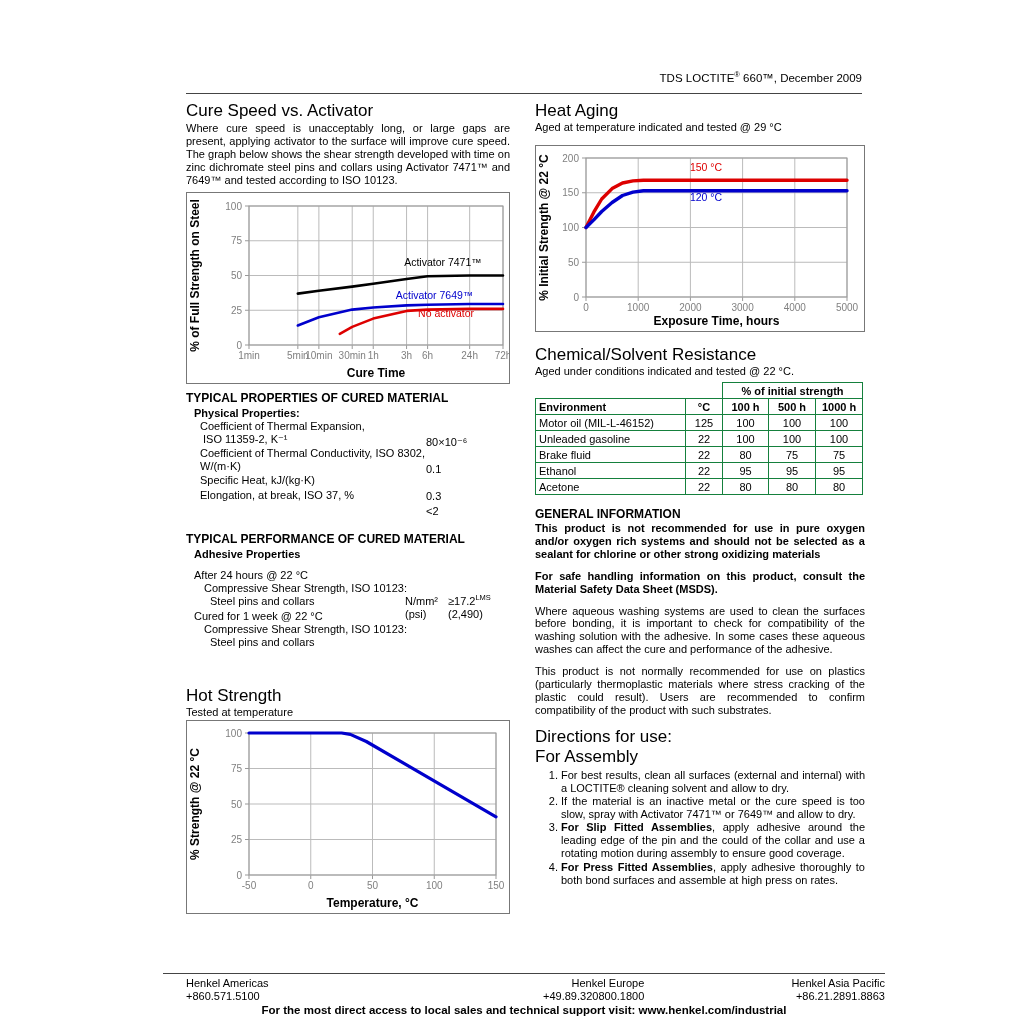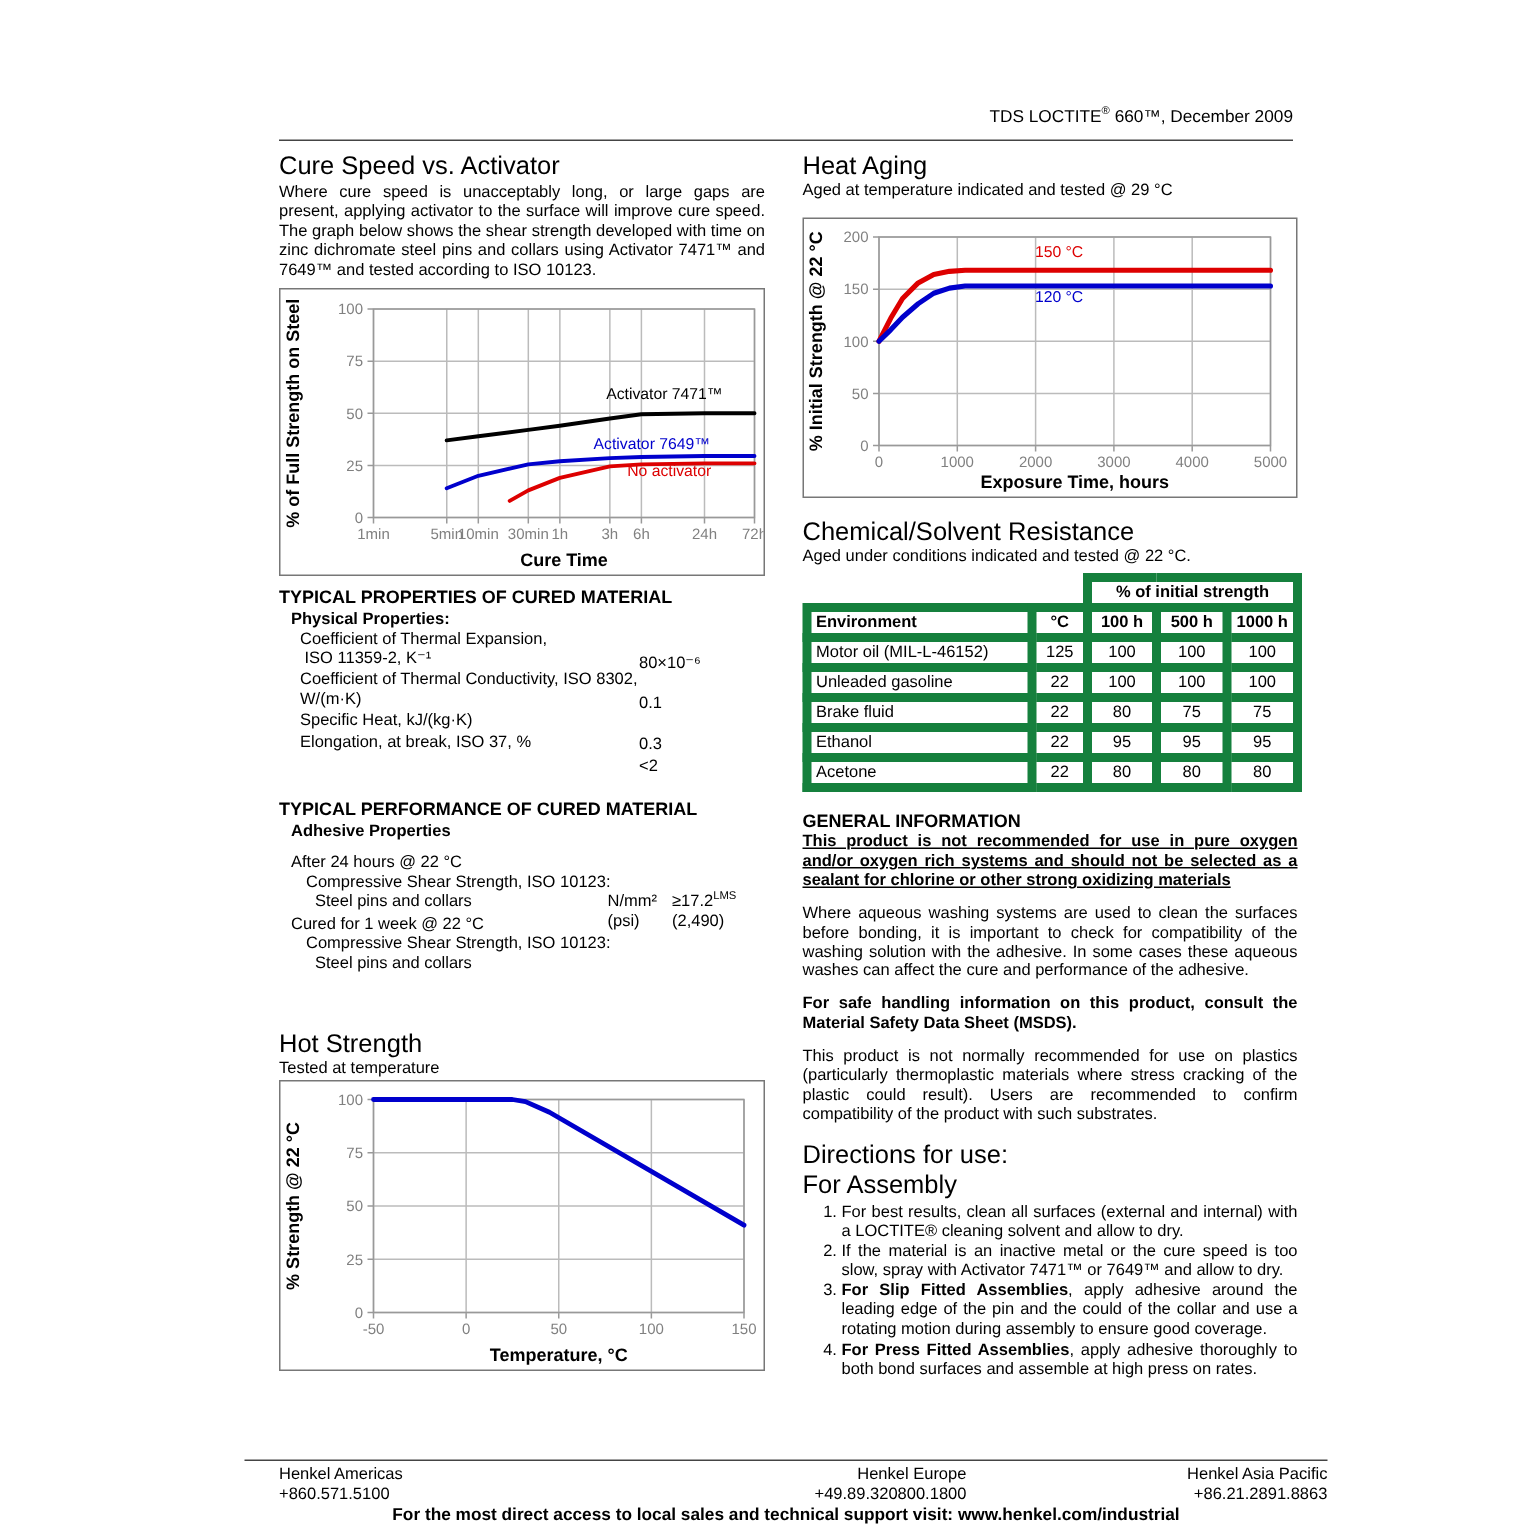--- a/index.html
+++ b/index.html
@@ -38,21 +38,21 @@
   .ind18 { padding-left:18px; }
   .ind24 { padding-left:24px; }
   .line  { line-height:13px; }
 
   .perf-row { position:relative; }
   .perf-unit { position:absolute; left:219px; top:0; }
   .perf-val  { position:absolute; left:262px; top:0; }
 
   
   table.chem { border-collapse:collapse; width:327px; margin-top:4px; table-layout:fixed; }
-  table.chem td, table.chem th { border:6px solid #15803d; font-size:11px; padding:1px 3px; height:16px; vertical-align:middle; }
+  table.chem td, table.chem th { border:1px solid #15803d; font-size:11px; padding:1px 3px; height:16px; vertical-align:middle; }
   table.chem .nob { border-top:none; border-left:none; }
   table.chem th { font-weight:bold; }
   table.chem .env { text-align:left; }
   table.chem .ctr { text-align:center; }
   col.c-env{width:150px} col.c-t{width:37px} col.c-h1{width:46px} col.c-h2{width:47px} col.c-h3{width:47px}
 
   .gi-p { text-align:justify; line-height:12.9px; margin-top:9px; }
   .bold { font-weight:bold; }
 
   ol.dirs { margin-top:2px; padding-left:26px; }
@@ -320,23 +320,23 @@
         <td class="env">Acetone</td>
         <td class="ctr">22</td>
         <td class="ctr">80</td>
         <td class="ctr">80</td>
         <td class="ctr">80</td>
       </tr>
     </tbody>
       </table>
 
     <div class="h-sect" style="margin-top:12px;">GENERAL INFORMATION</div>
-    <div class="gi-p bold" style="margin-top:1px;text-decoration:underline;">This product is not recommended for use in pure oxygen and/or oxygen rich systems and should not be selected as a sealant for chlorine or other strong oxidizing materials</div>
+    <div class="gi-p bold" style="margin-top:1px;">This product is not recommended for use in pure oxygen and/or oxygen rich systems and should not be selected as a sealant for chlorine or other strong oxidizing materials</div>
+    <div class="gi-p bold">For safe handling information on this product, consult the Material Safety Data Sheet (MSDS).</div>
     <div class="gi-p">Where aqueous washing systems are used to clean the surfaces before bonding, it is important to check for compatibility of the washing solution with the adhesive.  In some cases these aqueous washes can affect the cure and performance of the adhesive.</div>
-    <div class="gi-p bold">For safe handling information on this product, consult the Material Safety Data Sheet (MSDS).</div>
     <div class="gi-p">This product is not normally recommended for use on plastics (particularly thermoplastic materials where stress cracking of the plastic could result).  Users are recommended to confirm compatibility of the product with such substrates.</div>
 
     <div class="h-bold" style="margin-top:10px;">Directions for use:</div>
     <div class="h-bold">For Assembly</div>
     <ol class="dirs">
       <li><span>For best results, clean all surfaces (external and internal) with a LOCTITE® cleaning solvent and allow to dry.</span></li>
       <li><span>If the material is an inactive metal or the cure speed is too slow, spray with Activator 7471™ or 7649™ and allow to dry.</span></li>
       <li><span class="bold">For Slip Fitted Assemblies</span><span>, apply adhesive around the leading edge of the pin and the could of the collar and use a rotating motion during assembly to ensure good coverage.</span></li>
       <li><span class="bold">For Press Fitted Assemblies</span><span>, apply adhesive thoroughly to both bond surfaces and assemble at high press on rates.</span></li>
     </ol>

